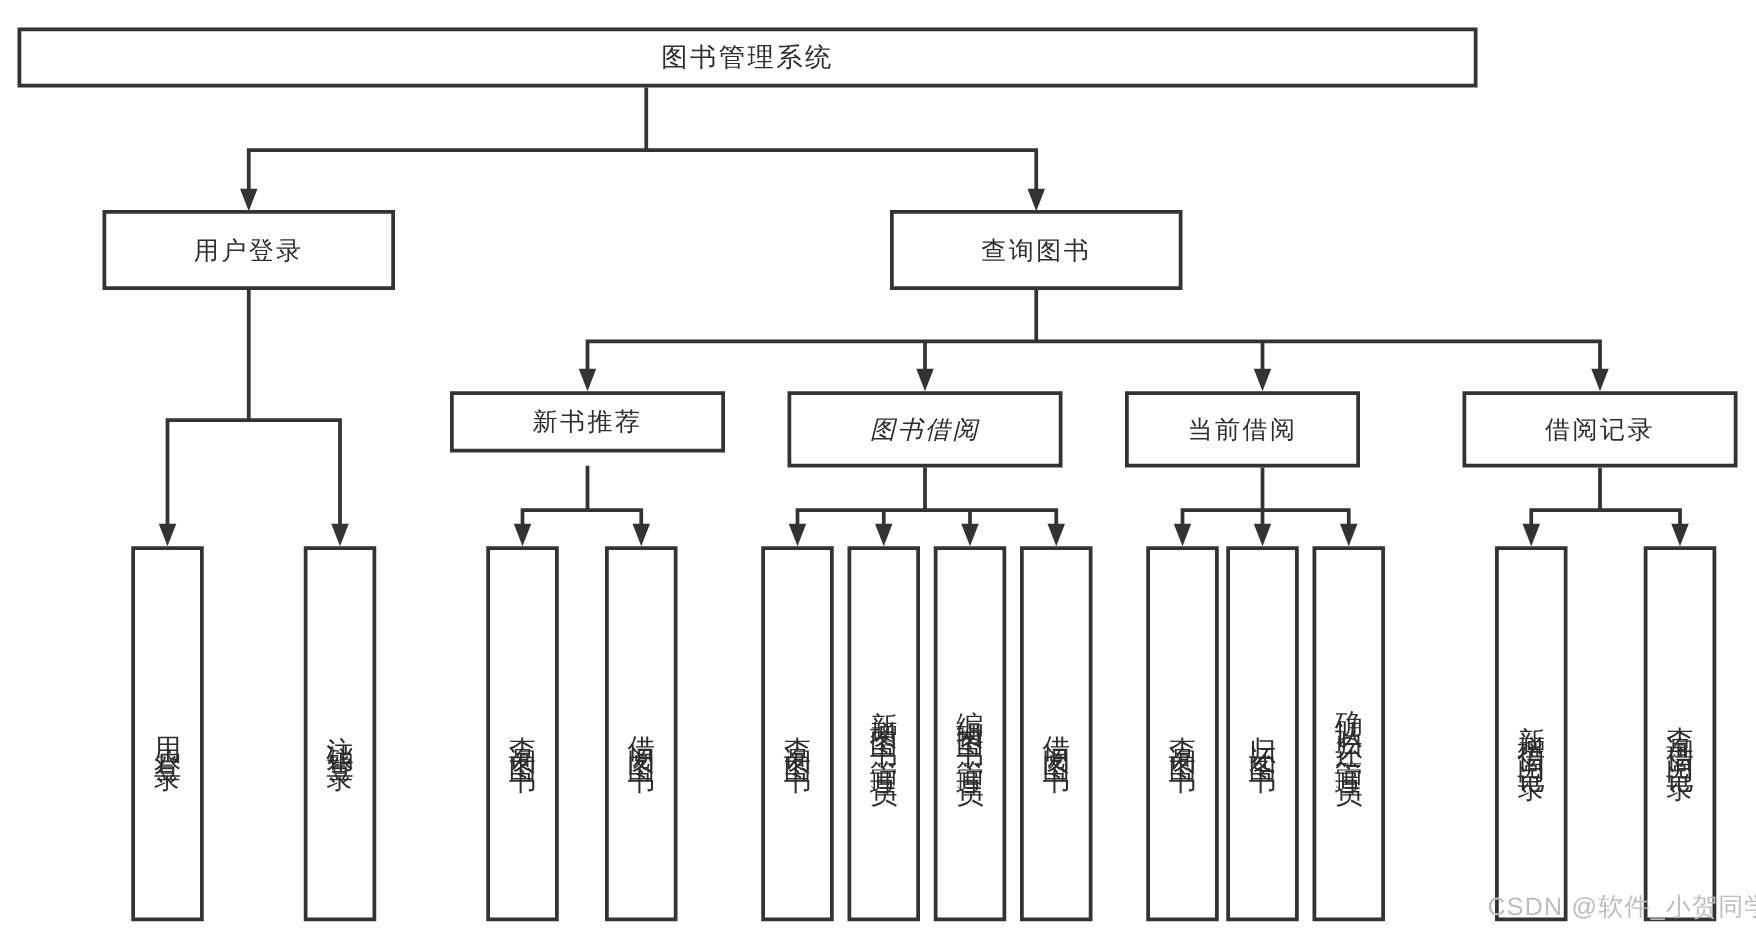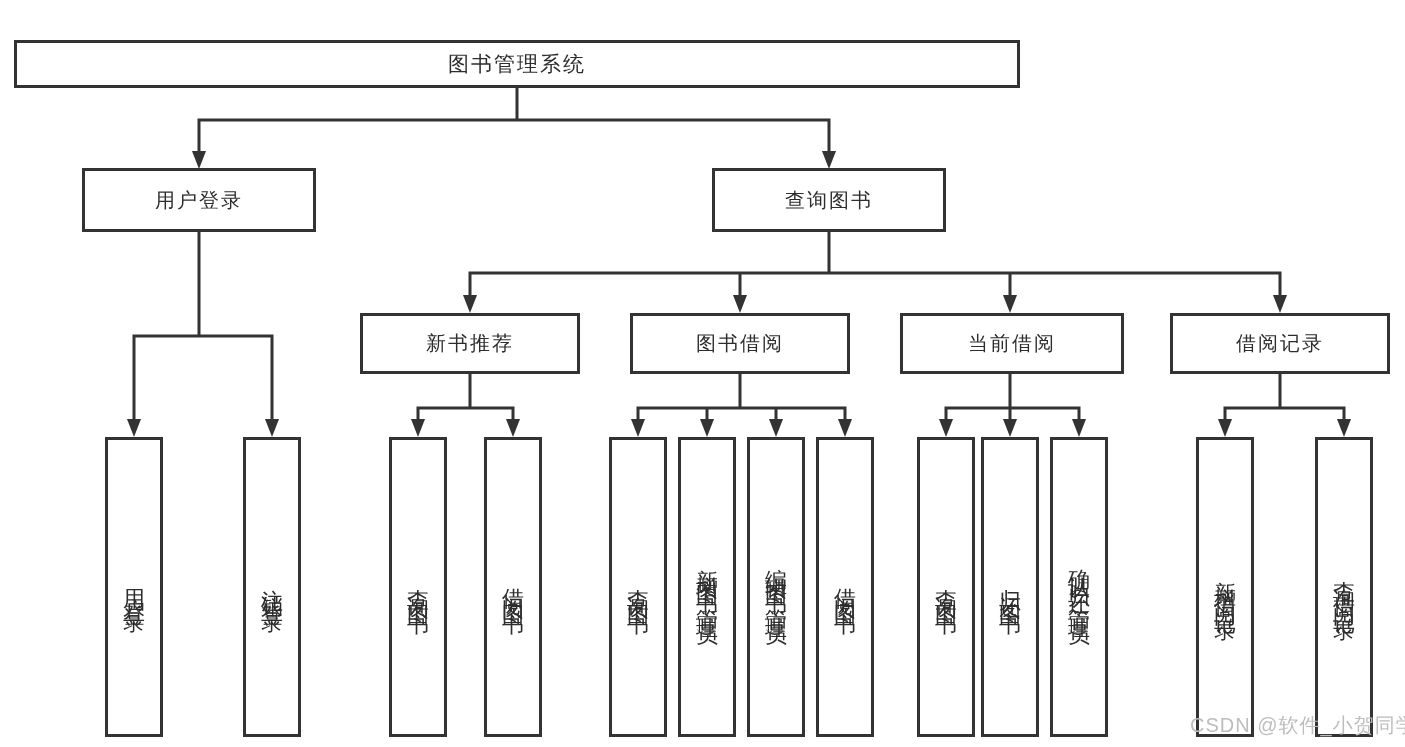--- a/index.html
+++ b/index.html
@@ -82,38 +82,38 @@
       <polygon points="769,419 783,419 776,437"></polygon>
       <polygon points="838,419 852,419 845,437"></polygon>
       <polygon points="939,419 953,419 946,437"></polygon>
       <polygon points="1003,419 1017,419 1010,437"></polygon>
       <polygon points="1072,419 1086,419 1079,437"></polygon>
       <polygon points="1218,419 1232,419 1225,437"></polygon>
       <polygon points="1337,419 1351,419 1344,437"></polygon>
     </g>
   </svg>
 
-  <div class="box" style="left:14px; top:40px; width:1006px; height:48px;">
+  <div class="box" style="left:14px; top:22px; width:1168px; height:48px;">
     <span class="hlabel root-label">图书管理系统</span>
   </div>
 
   <div class="box" style="left:82px; top:168px; width:234px; height:64px;">
     <span class="hlabel">用户登录</span>
   </div>
   <div class="box" style="left:712px; top:168px; width:234px; height:64px;">
     <span class="hlabel">查询图书</span>
   </div>
 
-  <div class="box" style="left:360px; top:313px; width:220px; height:61px;">
+  <div class="box" style="left:360px; top:313px; width:220px; height:49px;">
     <span class="hlabel">新书推荐</span>
   </div>
-  <div class="box" style="left:630px; top:313px; width:220px; height:61px;">
+  <div class="box" style="left:630px; top:313px; width:220px; height:61px;font-style:italic;">
     <span class="hlabel">图书借阅</span>
   </div>
-  <div class="box" style="left:900px; top:313px; width:224px; height:61px;">
+  <div class="box" style="left:900px; top:313px; width:188px; height:61px;">
     <span class="hlabel">当前借阅</span>
   </div>
   <div class="box" style="left:1170px; top:313px; width:220px; height:61px;">
     <span class="hlabel">借阅记录</span>
   </div>
 
   <div class="box" style="left:105px; top:437px; width:58px; height:300px;">
     <span class="vtext">用户登录</span>
   </div>
   <div class="box" style="left:243px; top:437px; width:58px; height:300px;">

